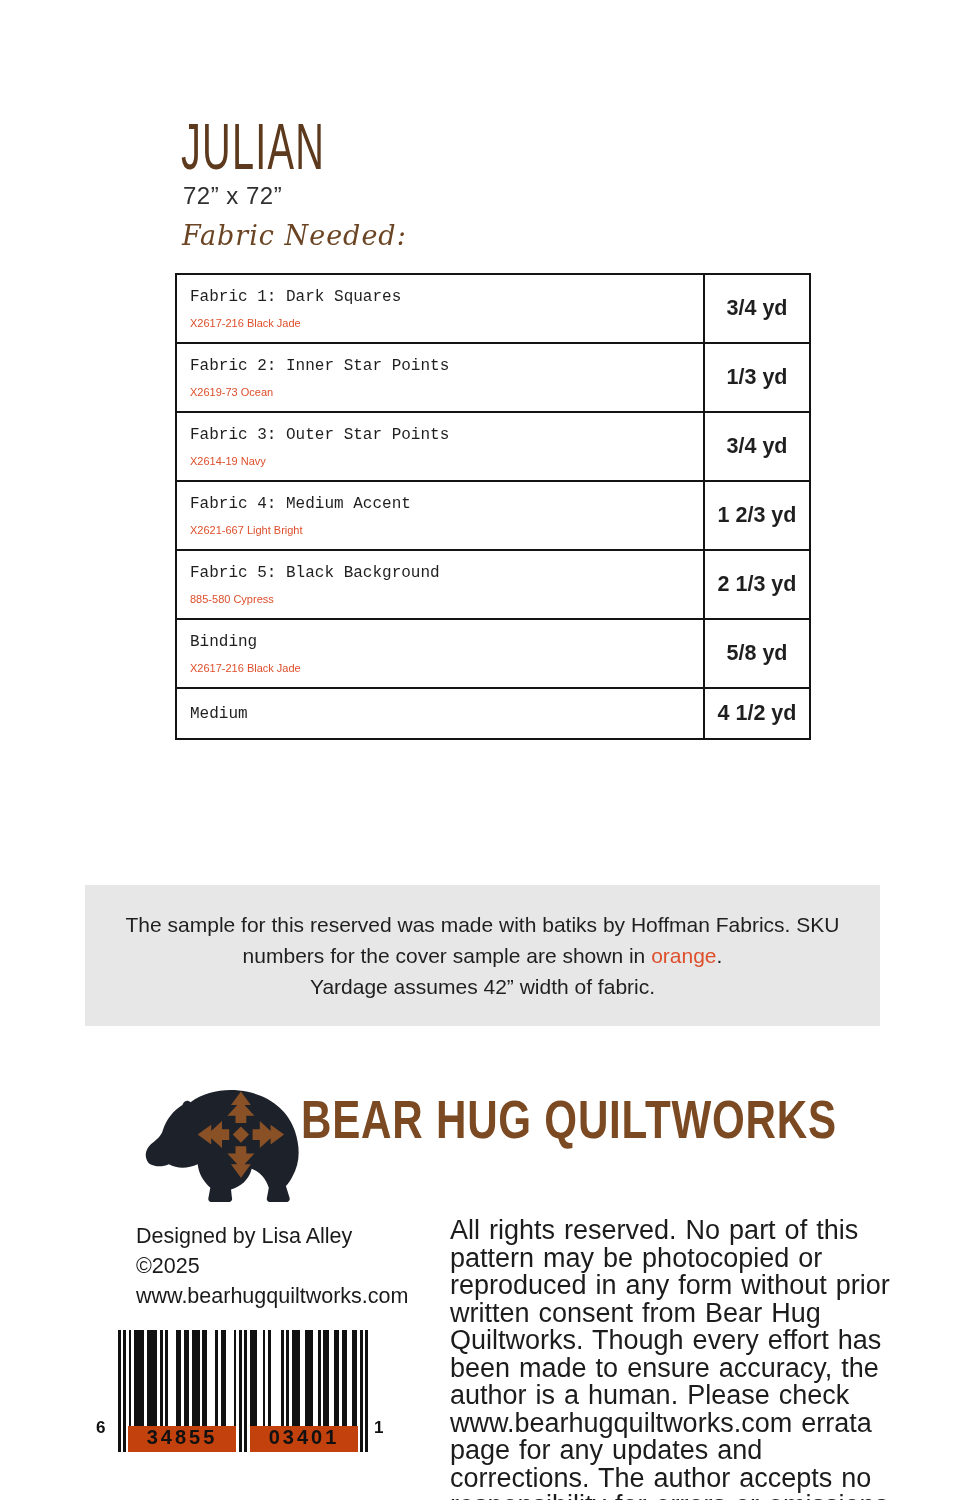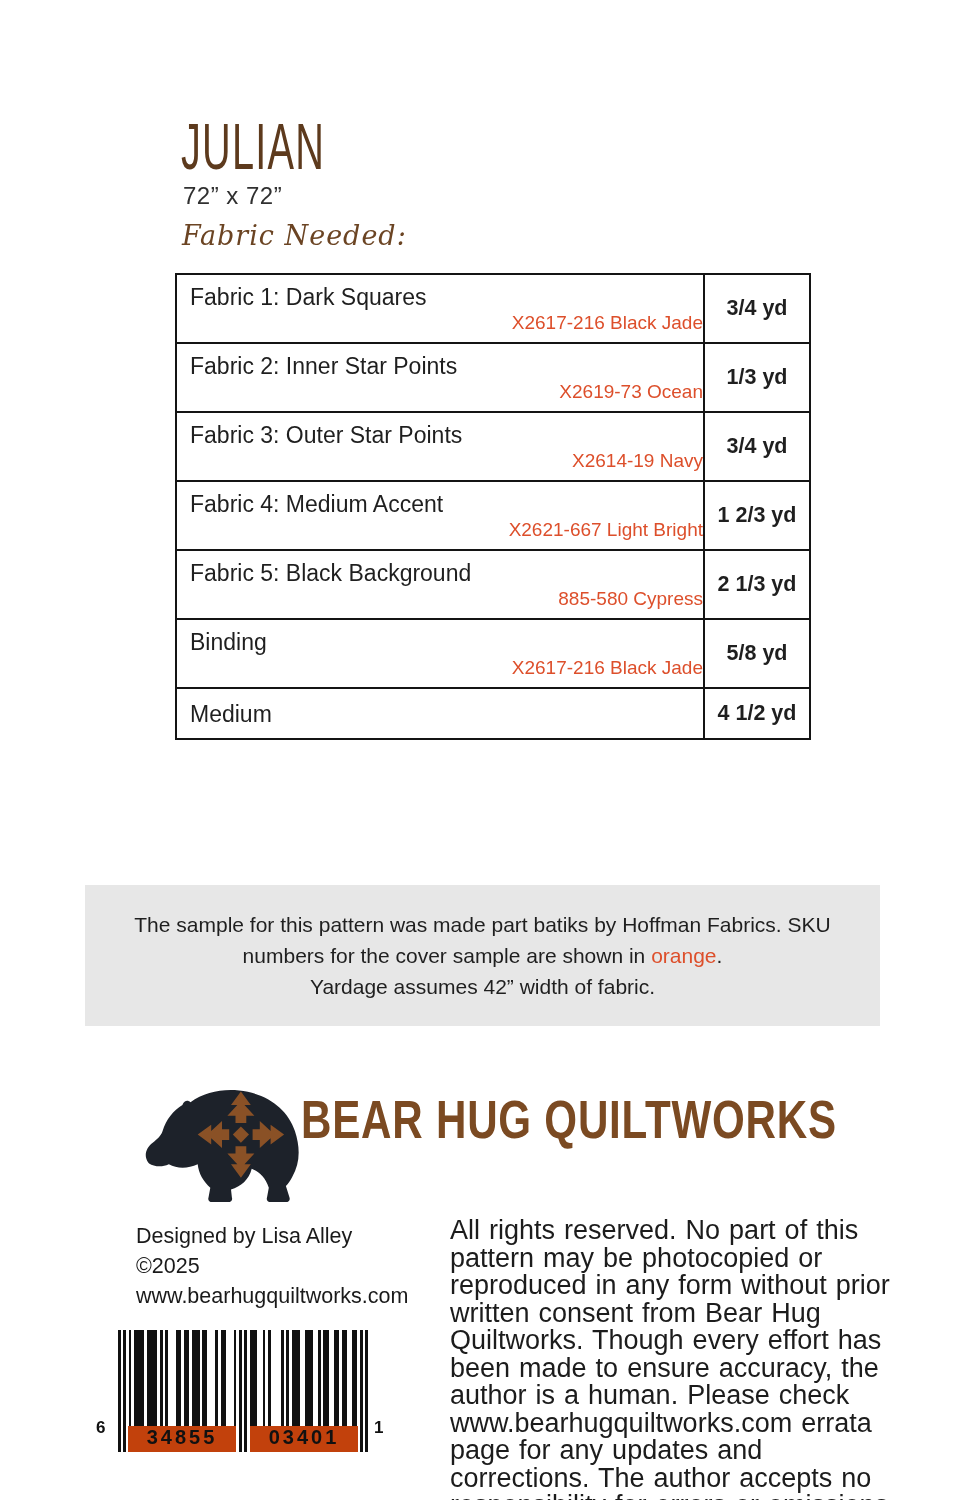--- a/index.html
+++ b/index.html
@@ -33,22 +33,22 @@
     position:absolute; left:175px; top:273px;
     width:634px; border-collapse:collapse; table-layout:fixed;
   }
   table.fabric td {
     border:2.5px solid #141414; height:69px; vertical-align:middle;
     background:#fff;
   }
   table.fabric tr.short td { height:51px; }
   td.c1 { width:528px; padding-left:13px; }
   td.c2 { width:106px; text-align:center; }
-  .fab-name { font-size:23px; color:#1f1f1f; line-height:26px; }
-  .fab-sku  { font-size:19px; color:var(--accent,#dd4f2b); line-height:20px; margin-top:3px;text-align:right; }
+  .fab-name { font-size:16px; color:#1f1f1f; line-height:26px;font-family:Liberation Mono, monospace; }
+  .fab-sku  { font-size:11px; color:var(--accent,#dd4f2b); line-height:20px; margin-top:3px; }
   .fab-yd   { font-size:21.5px; color:#1f1f1f;font-weight:bold; }
 
   
   .note-box {
     position:absolute; left:85px; top:885px; width:795px; height:141px;
     background:var(--note-bg,#e7e7e7);
     display:flex; flex-direction:column; justify-content:center; align-items:center;
     font-size:21px; color:#1f1f1f; line-height:31px; text-align:center;
   }
   .note-box .hl { color:var(--accent,#dd4f2b); }
@@ -161,21 +161,21 @@
             <div class="fab-name">Medium</div>
           </td>
           <td class="c2">
             <div class="fab-yd">4 1/2 yd</div>
           </td>
         </tr>
       </tbody>
   </table>
 
   <div class="note-box">
-    <div><span>The sample for this pattern was made part batiks by Hoffman Fabrics. SKU</span></div>
+    <div><span>The sample for this reserved was made with batiks by Hoffman Fabrics. SKU</span></div>
     <div><span>numbers for the cover sample are shown in </span><span class="hl">orange</span><span>.</span></div>
     <div>Yardage assumes 42” width of fabric.</div>
   </div>
 
   <svg class="logo-bear" viewBox="0 0 200 150">
     <path class="bear-body" d="M 18 95
       C 13 88 15 79 23 73
       C 28 69 32 66 34 60
       C 38 47 46 37 56 31
       C 58 26 62 25 65 28

